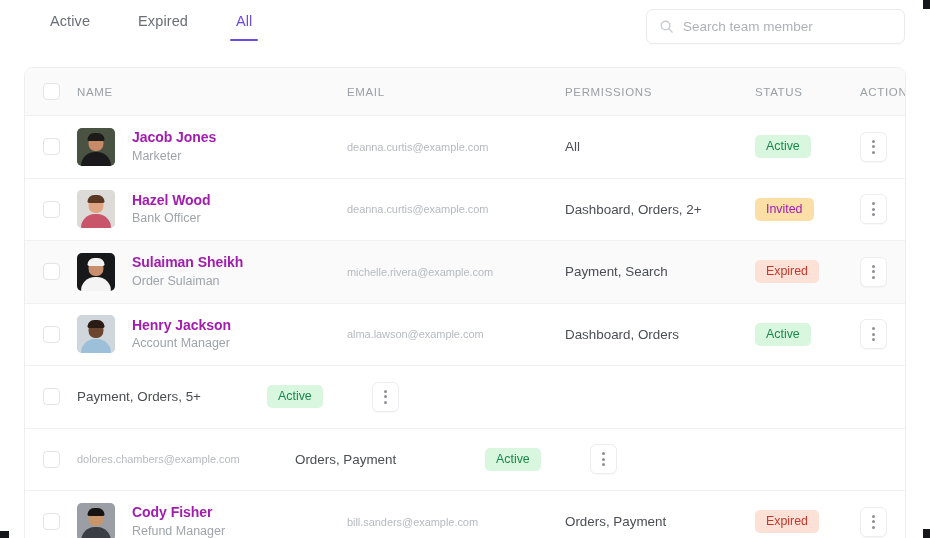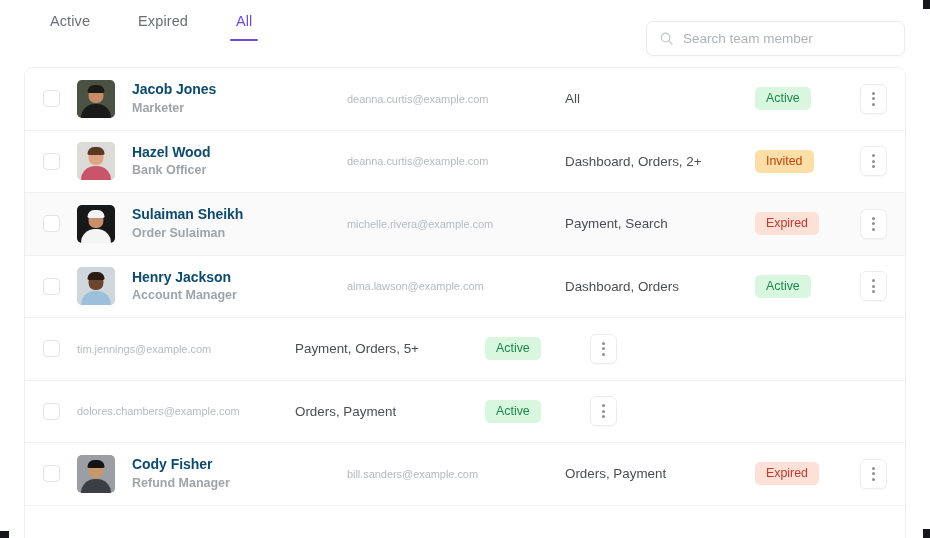--- a/index.html
+++ b/index.html
@@ -49,21 +49,21 @@
     left: 18px; right: 18px;
     bottom: 0;
     height: 2.5px;
     border-radius: 2px;
     background: #6d4ae0;
   }
 
   .search-wrap {
     position: absolute;
     right: 25px;
-    top: 21px;
+    top: 9px;
     width: 259px;
     height: 35px;
     border: 1px solid #e9eaec;
     border-radius: 7px;
     background: #fff;
     display: flex;
     align-items: center;
     padding: 0 12px;
     box-shadow: 0 1px 1px rgba(17,17,26,0.02);
   }
@@ -166,48 +166,47 @@
     top: 5px;
     width: 17px; height: 8px;
     border-radius: 9px 9px 2px 2px;
     transform: translateX(-50%);
   }
 
   .nameblock { margin-left: 17px; line-height: 1.25; }
   .nm {
     font-size: 14px;
     font-weight: 700;
-    color: #0c4a6e;
+    color: #a21caf;
     letter-spacing: -.05px;
   }
   .rl {
     font-size: 12.5px;
     color: #9fa4aa;
     margin-top: 2px;
-    font-weight: bold;
   }
   .email {
     font-size: 11px;
     color: #b6babf;
     letter-spacing: -.05px;
   }
   .perm {
     font-size: 13.4px;
     color: #4b4e53;
   }
 
   .badge {
     display: inline-block;
     font-size: 12.4px;
     padding: 5px 11px 6px 11px;
     border-radius: 5px;
     line-height: 1;
   }
   .badge.active  { background: #d9f7df; color: #19884a; }
-  .badge.invited { background: #fbdfa6; color: #c2410c; }
+  .badge.invited { background: #fbdfa6; color: #a21caf; }
   .badge.expired { background: #fde0d6; color: #c13a2d; }
 
   .kebab {
     width: 27px; height: 30px;
     border: 1px solid #ededf0;
     border-radius: 6px;
     background: #fff;
     display: flex;
     flex-direction: column;
     align-items: center;
@@ -261,20 +260,30 @@
           <circle cx="7" cy="7" r="4.6"></circle>
           <line x1="10.5" y1="10.5" x2="14" y2="14" stroke-linecap="round"></line>
         </svg>
       </span>
       <input class="search-input" type="text" placeholder="Search team member" style="">
     </div>
   </div>
 
   <div class="card">
 
+    <div class="row head">
+      <div class="c-check">
+        <div class="checkbox"></div>
+      </div>
+      <div class="c-name th">NAME</div>
+      <div class="c-email th">EMAIL</div>
+      <div class="c-perm th">PERMISSIONS</div>
+      <div class="c-status th">STATUS</div>
+      <div class="c-action th">ACTION</div>
+    </div>
 
     <div id="rows">
         <div class="row body-row">
           <div class="c-check">
             <div class="checkbox"></div>
           </div>
           <div class="c-name">
             <div class="avatar">
               <div class="a-bg" style="background:#4a5342"></div>
               <div class="a-body" style="background:#1a1a1c"></div>
@@ -375,21 +384,20 @@
               <i></i>
               <i></i>
               <i></i>
             </div>
           </div>
         </div>
         <div class="row body-row">
           <div class="c-check">
             <div class="checkbox"></div>
           </div>
-          <div class="c-email email">tim.jennings@example.com</div>
           <div class="c-perm perm">Payment, Orders, 5+</div>
           <div class="c-status"><span class="badge active">Active</span></div>
           <div class="c-action">
             <div class="kebab">
               <i></i>
               <i></i>
               <i></i>
             </div>
           </div>
         </div>

